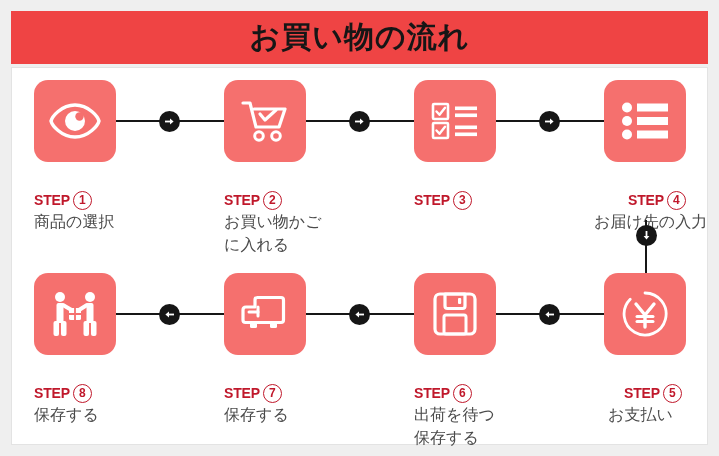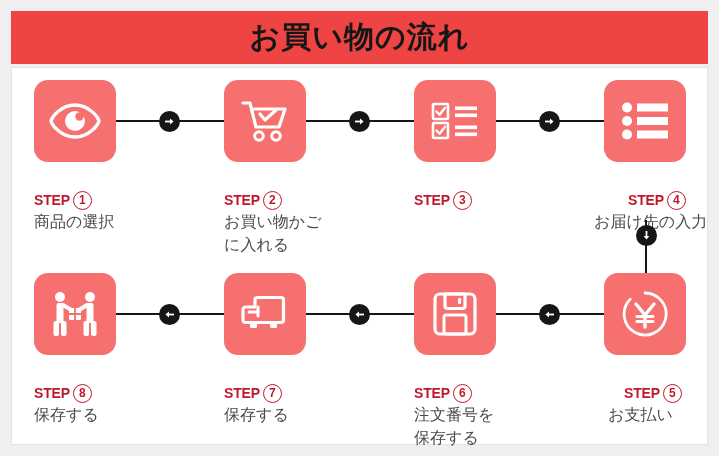--- a/index.html
+++ b/index.html
@@ -298,21 +298,21 @@
             <rect x="2" y="2" width="40" height="40" rx="5" fill="none" stroke="#ffffff" stroke-width="3.2"></rect>
             <path d="M12 2 H32 V14 C32 15.5 31 16.5 29.5 16.5 H14.5 C13 16.5 12 15.5 12 14 Z" fill="none" stroke="#ffffff" stroke-width="3.2" stroke-linejoin="round"></path>
             <rect x="25" y="6" width="3.2" height="6" rx="1" fill="#ffffff"></rect>
             <rect x="11" y="23" width="22" height="19" rx="2" fill="none" stroke="#ffffff" stroke-width="3"></rect>
           </svg>
         </div>
         <div class="step-label">
           <span class="step-word">STEP</span>
           <span class="step-num">6</span>
         </div>
-        <div class="step-text">注文番号を
+        <div class="step-text">出荷を待つ
 保存する</div>
       </div>
 
       <div class="step row2 c4">
         <div class="icon-box">
           <svg width="48" height="48" viewBox="0 0 48 48">
             <path d="M24 3 A21 21 0 1 1 9.2 9.2" fill="none" stroke="#ffffff" stroke-width="2.8" stroke-linecap="round"></path>
             <path d="M15 14 L24 25 L33 14" fill="none" stroke="#ffffff" stroke-width="3.4" stroke-linecap="round" stroke-linejoin="round"></path>
             <path d="M24 25 V37" stroke="#ffffff" stroke-width="3.4" stroke-linecap="round"></path>
             <path d="M16 26.5 H32" stroke="#ffffff" stroke-width="3" stroke-linecap="round"></path>

